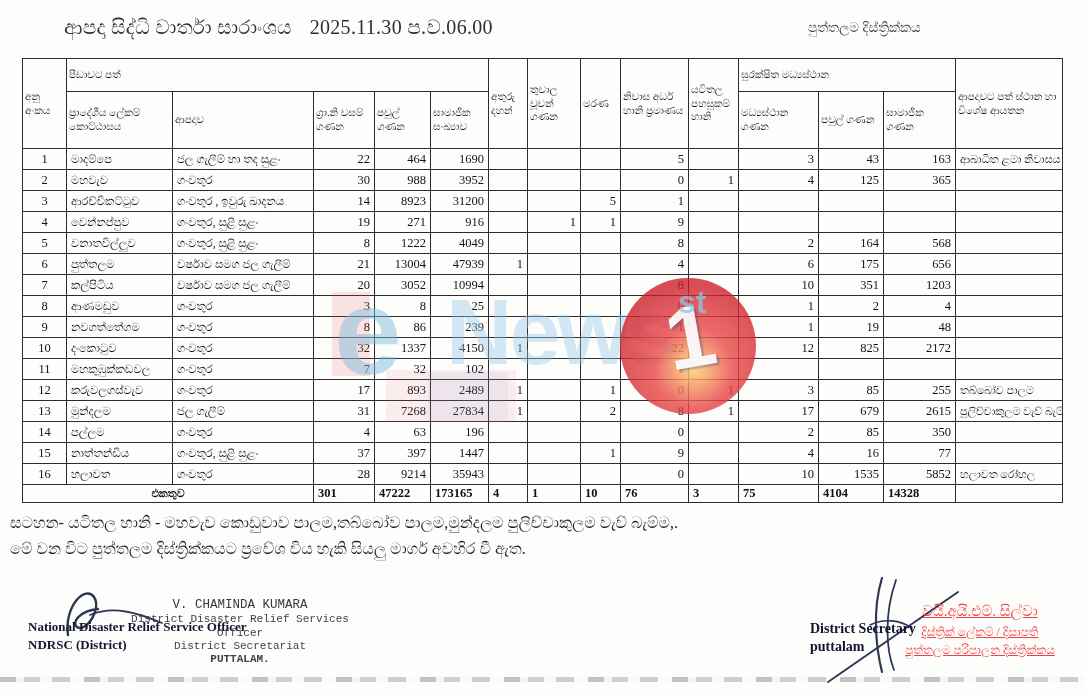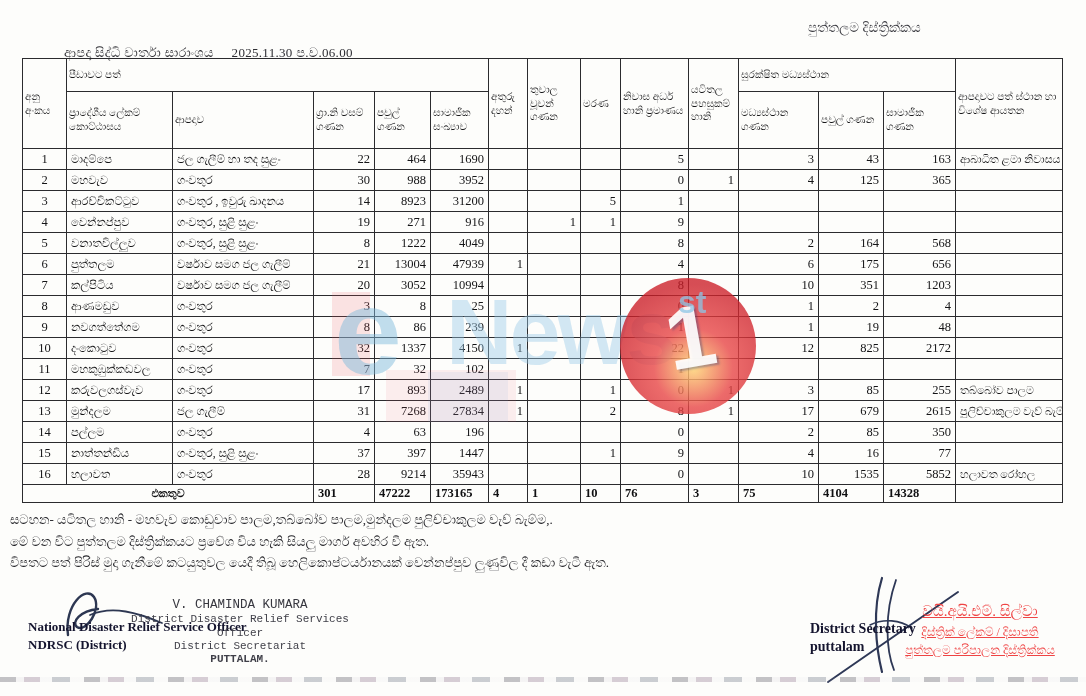--- a/index.html
+++ b/index.html
@@ -4,21 +4,21 @@
 <style>
   html,body{margin:0;padding:0;}
   body{
     width:1086px;height:696px;position:relative;overflow:hidden;
     background:#fdfdfb;
     font-family:"Liberation Serif","DejaVu Serif",serif;
     color:#1d1d20;
   }
   .abs{position:absolute;}
   
-  .doc-title{left:64px;top:16px;font-size:13px;color:#2e2e33;letter-spacing:.3px;margin-top:29px;}
+  .doc-title{left:64px;top:16px;font-size:20px;color:#2e2e33;letter-spacing:.3px;}
   .doc-title .dt{margin-left:18px;}
   .doc-district{left:808px;top:20px;font-size:13.5px;color:#3a3a40;}
   
   .tbl-wrap{left:22px;top:58px;z-index:1;}
   table{border-collapse:collapse;table-layout:fixed;width:1040px;background:transparent;}
   th,td{border:1.5px solid #2b2b2e;overflow:hidden;white-space:nowrap;}
   thead th{
     font-size:10.5px;font-weight:normal;text-align:left;vertical-align:middle;
     line-height:1.3;padding:2px 2px;white-space:normal;color:#161618;
   }
@@ -26,21 +26,21 @@
   thead tr.tier2 th{height:52px;}
   tbody td{height:20px;font-size:12.5px;padding:0 4px;color:#141416;}
   td.c{text-align:center;}
   td.l{text-align:left;font-size:11.5px;}
   td.r{text-align:right;font-family:"Liberation Serif",serif;}
   td.rem{font-size:11px;text-align:left;}
   tfoot td{height:17px;font-size:12.5px;padding:0 4px;font-weight:bold;color:#101012;}
   tfoot td.lbl{text-align:center;font-size:11px;}
   tfoot td.r{text-align:left;}
   
-  .notes{left:10px;top:510px;width:1060px;font-size:13px;color:#1f1f24;line-height:1.58;}
+  .notes{left:10px;top:510px;width:1060px;font-size:16px;color:#1f1f24;line-height:1.58;}
   .notes div{margin-bottom:1px;}
   
   .sig-left-label{left:28px;top:618px;font-size:13px;font-weight:bold;color:#14142e;line-height:1.35;}
   .stamp-left{left:120px;top:598px;width:240px;text-align:center;color:#3f3f48;
     font-family:Liberation Mono, monospace;line-height:1.22;}
   .stamp-left .n1{font-size:12.5px;color:#37373f;}
   .stamp-left .n2,.stamp-left .n3,.stamp-left .n4{font-size:11px;}
   .stamp-left .n4{font-weight:bold;}
   .sig-right-label{left:810px;top:620px;font-size:14px;font-weight:bold;color:#14142e;line-height:1.3;}
   .stamp-right{left:880px;top:600px;width:200px;text-align:center;color:#ef4444;line-height:1.5;text-decoration:underline;}
@@ -411,21 +411,20 @@
         <td class="r">14328</td>
         <td class="rem"></td>
       </tr>
     </tfoot>
   </table>
 </div>
 
 <div class="abs notes">
   <div>සටහන- යටිතල හානි - මහවැව කොඩුවාව පාලම,තබ්බෝව පාලම,මුන්දලම පුලිච්චාකුලම වැව් බැම්ම,.</div>
   <div>මේ වන විට පුත්තලම දිස්ත්‍රික්කයට ප්‍රවේශ විය හැකි සියලු මාර්ග අවහිර වී ඇත.</div>
-  <div>විපතට පත් පිරිස් මුදා ගැනීමේ කටයුතුවල යෙදී තිබූ හෙලිකොප්ටර්යානයක් වෙන්නප්පුව ලුණුවිල දී කඩා වැටී ඇත.</div>
 </div>
 
 <svg class="abs sig" style="left:58px;top:583px;" width="120" height="62" viewBox="0 0 120 62">
   <path d="M10 52 C6 22 28 2 36 14 C44 26 28 50 19 44 C13 39 22 28 40 26" fill="none" stroke="#2d3752" stroke-width="2.4" stroke-linecap="round"></path>
   <path d="M32 32 C55 22 80 30 104 40" fill="none" stroke="#2d3752" stroke-width="1.8" stroke-linecap="round"></path>
 </svg>
 <div class="abs sig-left-label">
   <div>National Disaster Relief Service Officer</div>
   <div>NDRSC (District)</div>
 </div>

